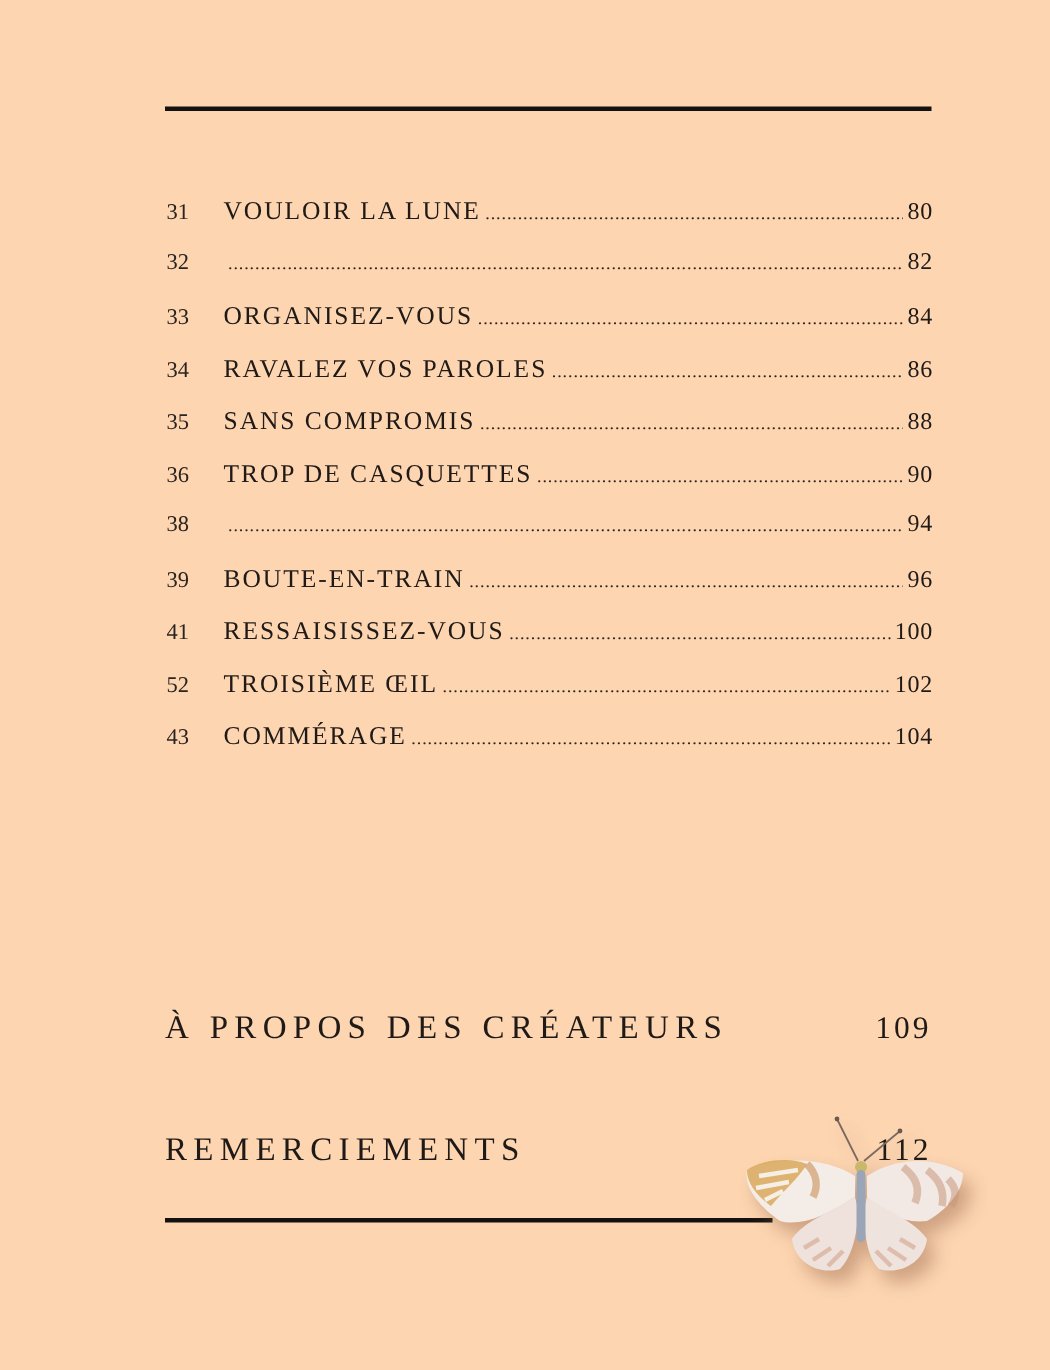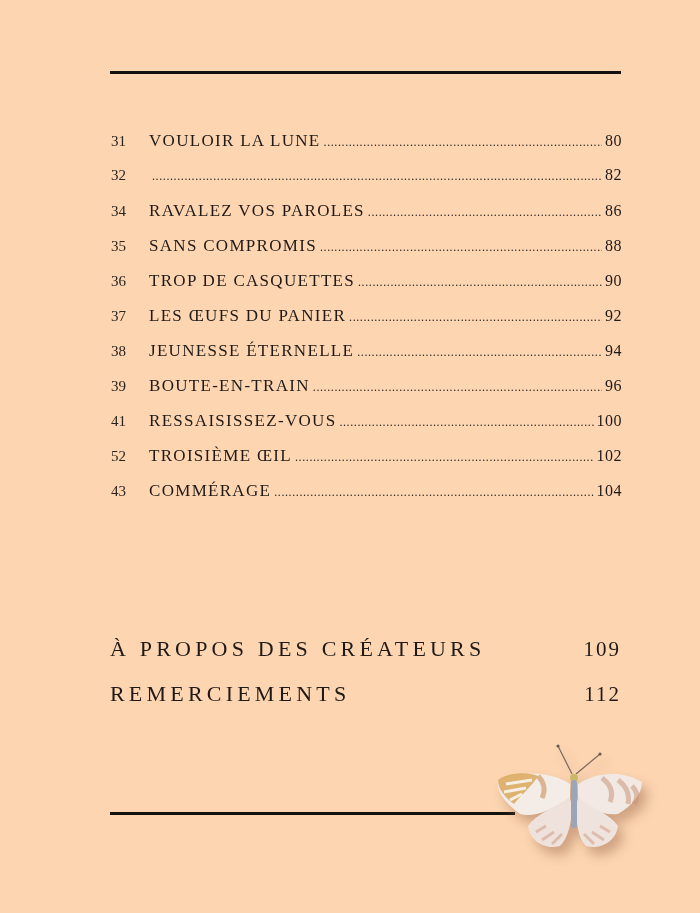--- a/index.html
+++ b/index.html
@@ -66,20 +66,21 @@
       position: absolute;
       left: 110px; top: 636px; width: 511px;
     }
     .big-row {
       display: flex;
       justify-content: space-between;
       align-items: baseline;
       height: 45px;
       font-size: 22px;
       letter-spacing: 4.2px;
+      margin-top: 36px;
     }
     .big-title { white-space: nowrap; }
     .big-page { letter-spacing: 2px; font-size: 21px; }
 
     .butterfly {
       position: absolute;
       left: 492px; top: 742px;
       width: 152px; height: 112px;
       filter: drop-shadow(6px 8px 6px rgba(150, 100, 70, 0.45));
     }
@@ -95,46 +96,45 @@
     <span class="toc-title">VOULOIR LA LUNE</span>
     <span class="toc-dots"></span>
     <span class="toc-page">80</span>
   </li>
   <li class="toc-row">
     <span class="toc-num">32</span>
     <span class="toc-dots"></span>
     <span class="toc-page">82</span>
   </li>
   <li class="toc-row">
+    <span class="toc-num">33</span>
+    <span class="toc-title">ORGANISEZ-VOUS</span>
+    <span class="toc-dots"></span>
+    <span class="toc-page">84</span>
+  </li>
+  <li class="toc-row">
     <span class="toc-num">34</span>
     <span class="toc-title">RAVALEZ VOS PAROLES</span>
     <span class="toc-dots"></span>
     <span class="toc-page">86</span>
   </li>
   <li class="toc-row">
     <span class="toc-num">35</span>
     <span class="toc-title">SANS COMPROMIS</span>
     <span class="toc-dots"></span>
     <span class="toc-page">88</span>
   </li>
   <li class="toc-row">
     <span class="toc-num">36</span>
     <span class="toc-title">TROP DE CASQUETTES</span>
     <span class="toc-dots"></span>
     <span class="toc-page">90</span>
   </li>
   <li class="toc-row">
-    <span class="toc-num">37</span>
-    <span class="toc-title">LES ŒUFS DU PANIER</span>
-    <span class="toc-dots"></span>
-    <span class="toc-page">92</span>
-  </li>
-  <li class="toc-row">
     <span class="toc-num">38</span>
-    <span class="toc-title">JEUNESSE ÉTERNELLE</span>
     <span class="toc-dots"></span>
     <span class="toc-page">94</span>
   </li>
   <li class="toc-row">
     <span class="toc-num">39</span>
     <span class="toc-title">BOUTE-EN-TRAIN</span>
     <span class="toc-dots"></span>
     <span class="toc-page">96</span>
   </li>
   <li class="toc-row">

